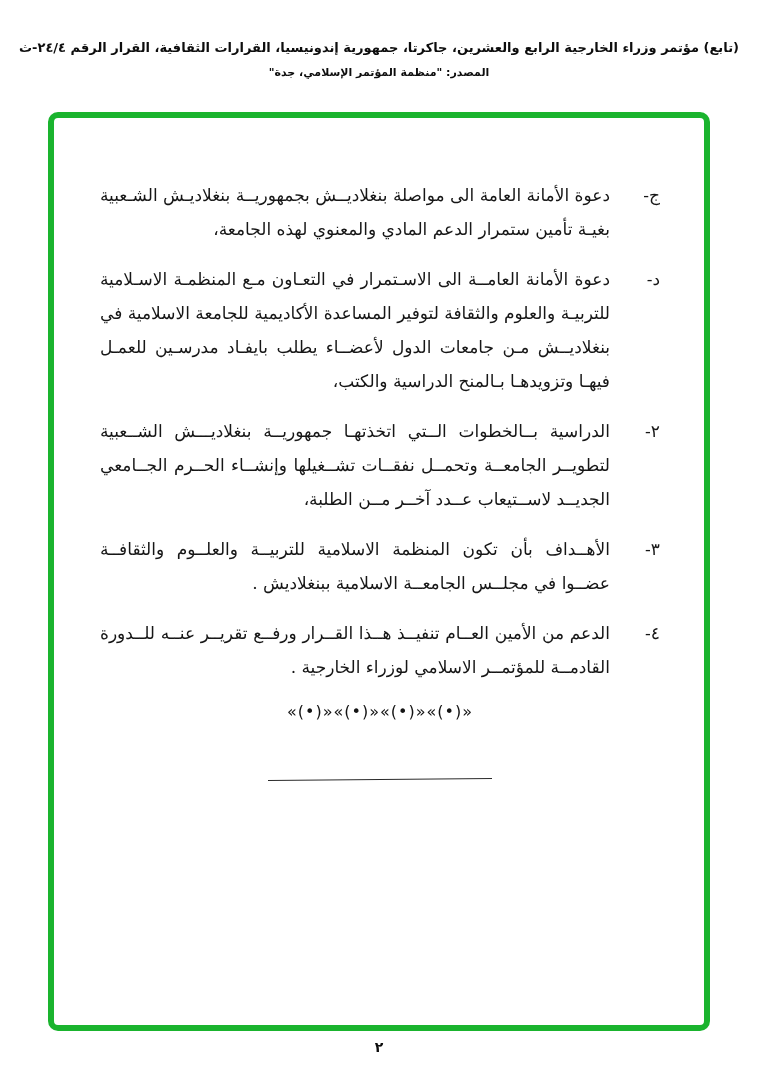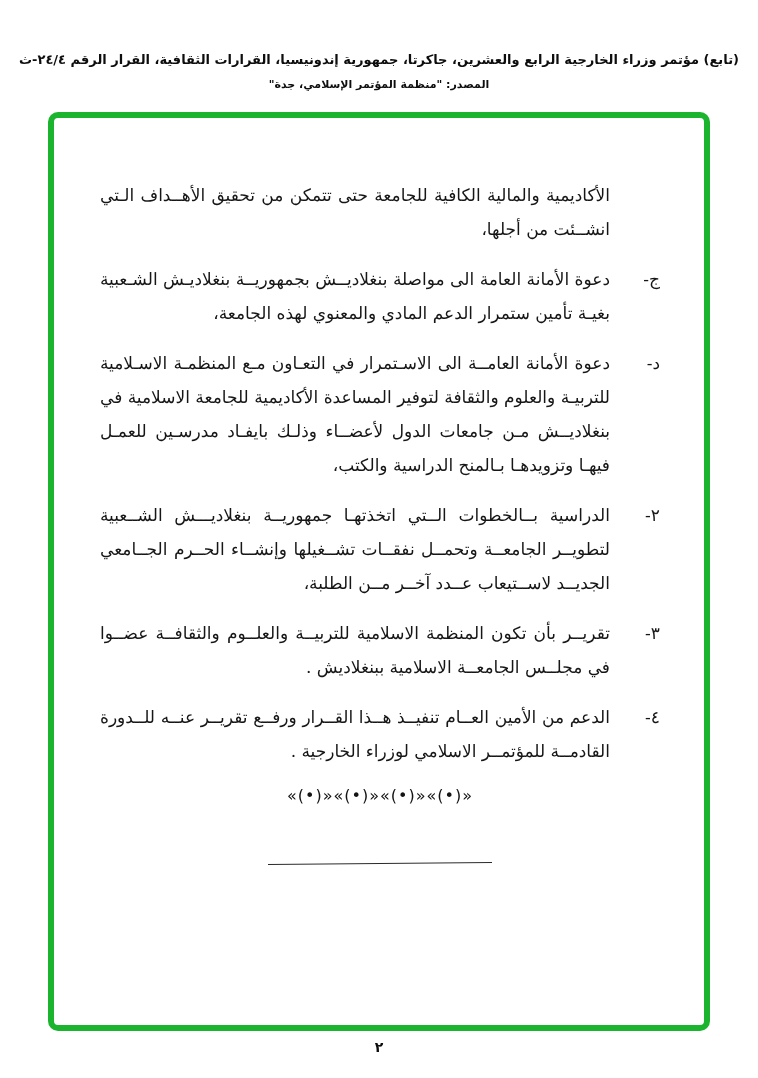--- a/index.html
+++ b/index.html
@@ -2,21 +2,21 @@
 <html lang="ar"><head>
 <meta charset="utf-8">
 <style>
   html,body { margin:0; padding:0; background:#ffffff; }
   .page {
     position:relative; width:758px; height:1078px; background:#ffffff;
     font-family:"DejaVu Sans", sans-serif; overflow:hidden; margin:0 auto;
     color:#111;
   }
   
-  .header { position:absolute; top:40px; left:0; right:0; text-align:center; direction:rtl;margin-top:12px; }
+  .header { position:absolute; top:40px; left:0; right:0; text-align:center; direction:rtl; }
   .header-line1 {
     font-size:13px; font-weight:bold; letter-spacing:0; color:#0d0d0d;
     font-family:"DejaVu Sans", sans-serif;
   }
   .header-line2 { font-size:11px; font-weight:bold; margin-top:11px; color:#0d0d0d; }
   
   .frame {
     position:absolute; left:48px; top:112px; width:662px; height:919px;
     box-sizing:border-box; border:6px solid #1ab42e; border-radius:10px;
     background:transparent;
@@ -58,43 +58,39 @@
 
   <div class="header">
     <div class="header-line1">(تابع) مؤتمر وزراء الخارجية الرابع والعشرين، جاكرتا، جمهورية إندونيسيا، القرارات الثقافية، القرار الرقم ٢٤/٤-ث</div>
     <div class="header-line2">المصدر:  "منظمة المؤتمر الإسلامي، جدة"</div>
   </div>
 
   <div class="frame" style="border-color: rgb(26, 180, 46);"></div>
 
   <div class="content">
 
-    <div class="para">
-      <div class="marker"></div>
-      <div class="ptext"><span class="lead"></span><span>الأكاديمية والمالية الكافية للجامعة حتى تتمكن من تحقيق الأهــداف الـتي انشــئت من أجلها،</span></div>
-    </div>
 
     <div class="para">
       <div class="marker">ج-</div>
       <div class="ptext"><span class="lead">دعوة</span><span> الأمانة العامة الى مواصلة بنغلاديــش بجمهوريــة بنغلاديـش الشـعبية بغيـة تأمين ستمرار الدعم المادي والمعنوي لهذه الجامعة،</span></div>
     </div>
 
     <div class="para">
       <div class="marker">د-</div>
-      <div class="ptext"><span class="lead">دعوة</span><span> الأمانة العامــة الى الاسـتمرار في التعـاون مـع المنظمـة الاسـلامية للتربيـة والعلوم والثقافة لتوفير المساعدة الأكاديمية للجامعة الاسلامية في بنغلاديــش مـن جامعات الدول لأعضــاء وذلـك بايفـاد مدرسـين للعمـل فيهـا وتزويدهـا بـالمنح الدراسية والكتب،</span></div>
+      <div class="ptext"><span class="lead">دعوة</span><span> الأمانة العامــة الى الاسـتمرار في التعـاون مـع المنظمـة الاسـلامية للتربيـة والعلوم والثقافة لتوفير المساعدة الأكاديمية للجامعة الاسلامية في بنغلاديــش مـن جامعات الدول لأعضــاء يطلب بايفـاد مدرسـين للعمـل فيهـا وتزويدهـا بـالمنح الدراسية والكتب،</span></div>
     </div>
 
     <div class="para">
       <div class="marker">٢-</div>
       <div class="ptext"><span class="lead">الدراسية</span><span> بــالخطوات الــتي اتخذتهـا جمهوريــة بنغلاديـــش الشــعبية لتطويــر الجامعــة وتحمــل نفقــات تشــغيلها وإنشــاء الحــرم الجــامعي الجديــد لاســتيعاب عــدد آخــر مــن الطلبة،</span></div>
     </div>
 
     <div class="para">
       <div class="marker">٣-</div>
-      <div class="ptext"><span class="lead">تقريــر</span><span> بأن تكون المنظمة الاسلامية للتربيــة والعلــوم والثقافــة عضــوا في مجلــس الجامعــة الاسلامية ببنغلاديش .</span></div>
+      <div class="ptext"><span class="lead">الأهــداف</span><span> بأن تكون المنظمة الاسلامية للتربيــة والعلــوم والثقافــة عضــوا في مجلــس الجامعــة الاسلامية ببنغلاديش .</span></div>
     </div>
 
     <div class="para">
       <div class="marker">٤-</div>
       <div class="ptext"><span class="lead">الدعم</span><span> من الأمين العــام تنفيــذ هــذا القــرار ورفــع تقريــر عنــه للــدورة القادمــة للمؤتمــر الاسلامي لوزراء الخارجية .</span></div>
     </div>
 
     <div class="ornament">«(•)»«(•)»«(•)»«(•)»</div>
 
     <div class="rule"></div>

